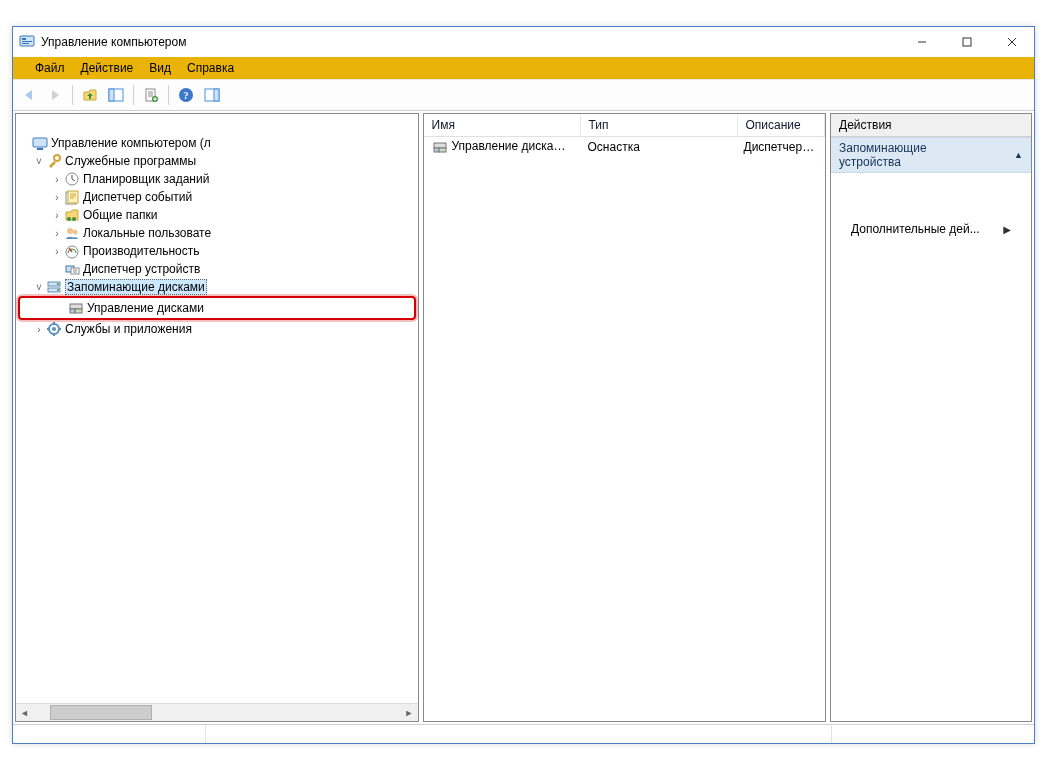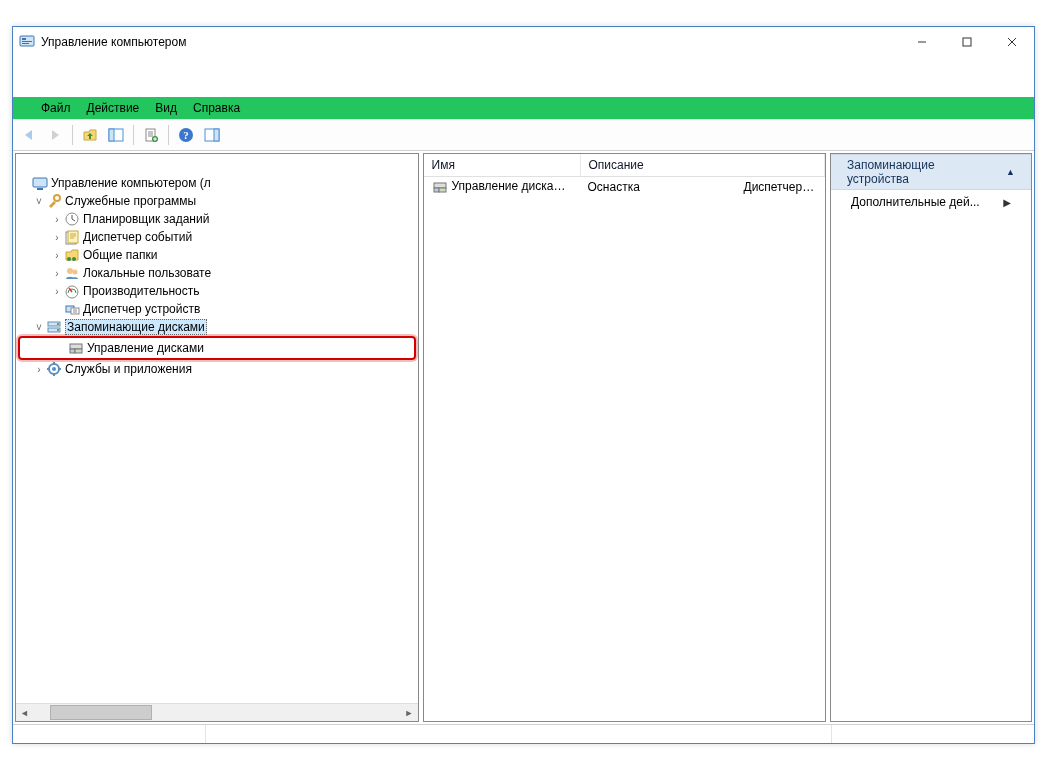--- a/index.html
+++ b/index.html
@@ -43,23 +43,22 @@
   .winbtns { display:flex; }
   .winbtn {
     width: 45px; height: 30px;
     display:flex; align-items:center; justify-content:center;
     color:#555;
   }
 
   
   .menubar {
     display:flex;
-    padding: 2px 20px;
-    background:#22c55e;
-    margin-top:40px;
+    padding: 2px 14px;
+    background:#eab308;
   }
   .menuitem {
     padding: 2px 8px;
     cursor:default;
   }
 
   
   .toolbar {
     display:flex;
     align-items:center;
@@ -178,30 +177,31 @@
     background:#f0f0f0;
     border-bottom:1px solid #d0d0d0;
     font-weight:normal;
     padding:4px 8px;
     color:#000;
   }
   .actions-section {
     background:#dde8f5;
     border-top:1px solid #cfd8e6;
     border-bottom:1px solid #cfd8e6;
-    padding:3px 16px;
+    padding:3px 8px;
     display:flex; align-items:center; justify-content:space-between;
     color:#14335a;
     gap:36px;
   }
   .actions-section .up { font-size:9px; color:#14335a; }
   .actions-link {
     padding:5px 20px 5px 20px;
     display:flex; align-items:center; justify-content:space-between;
     cursor:default;
+    margin-top:44px;
   }
   .actions-link .chev { font-size:10px; color:#333; }
 
   
   .statusbar { height:18px; border-top:1px solid #d0d0d0; display:flex; }
   .statusbar .segment { flex:1; border-right:1px solid #e4e4e4; }
   .statusbar .segment:first-child { flex:0 0 192px; }
   .statusbar .segment:last-child { border-right:none; flex:0 0 202px; }
 
 </style>
@@ -436,40 +436,42 @@
         <div class="arrow">◄</div>
         <div class="thumb"></div>
         <div style="flex:1"></div>
         <div class="arrow">►</div>
       </div>
     </div>
 
     <div class="pane list">
       <div class="listheader">
         <div class="listhcol col-name">Имя</div>
+        <div class="listhcol col-type">Тип</div>
         <div class="listhcol col-desc">Описание</div>
       </div>
       <div class="listbody">
         <div class="listrow">
           <div class="listcell col-name">
             <span class="icn">
               <svg width="16" height="16">
                   <rect x="2" y="4" width="12" height="5" fill="#ddd" stroke="#777"></rect>
                   <rect x="2" y="9" width="5" height="4" fill="#bcd" stroke="#777"></rect>
                   <rect x="7" y="9" width="7" height="4" fill="#cdb" stroke="#777"></rect>
                 </svg>
             </span><span>Управление дисками...</span>
           </div>
           <div class="listcell col-type">Оснастка</div>
           <div class="listcell col-desc">Диспетчер виртуальны...</div>
         </div>
       </div>
     </div>
 
     <div class="pane actions">
+      <div class="actions-title">Действия</div>
       <div class="actions-section">
         <span>Запоминающие устройства</span>
         <span class="up">▲</span>
       </div>
       <div class="actions-link">
         <span>Дополнительные дей...</span>
         <span class="chev">▶</span>
       </div>
     </div>
 

